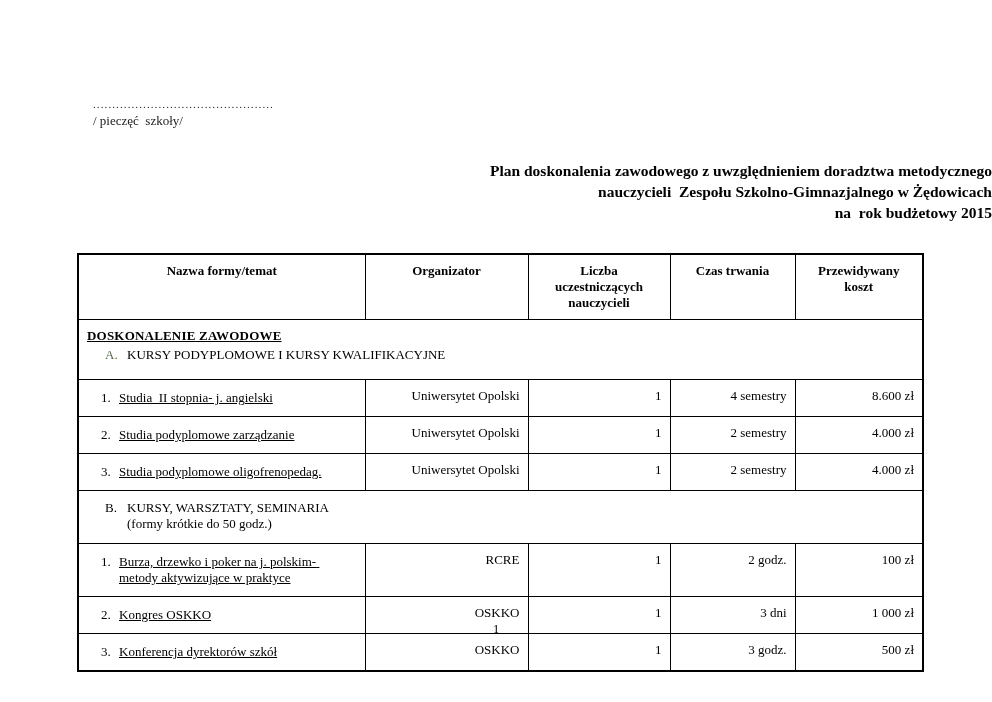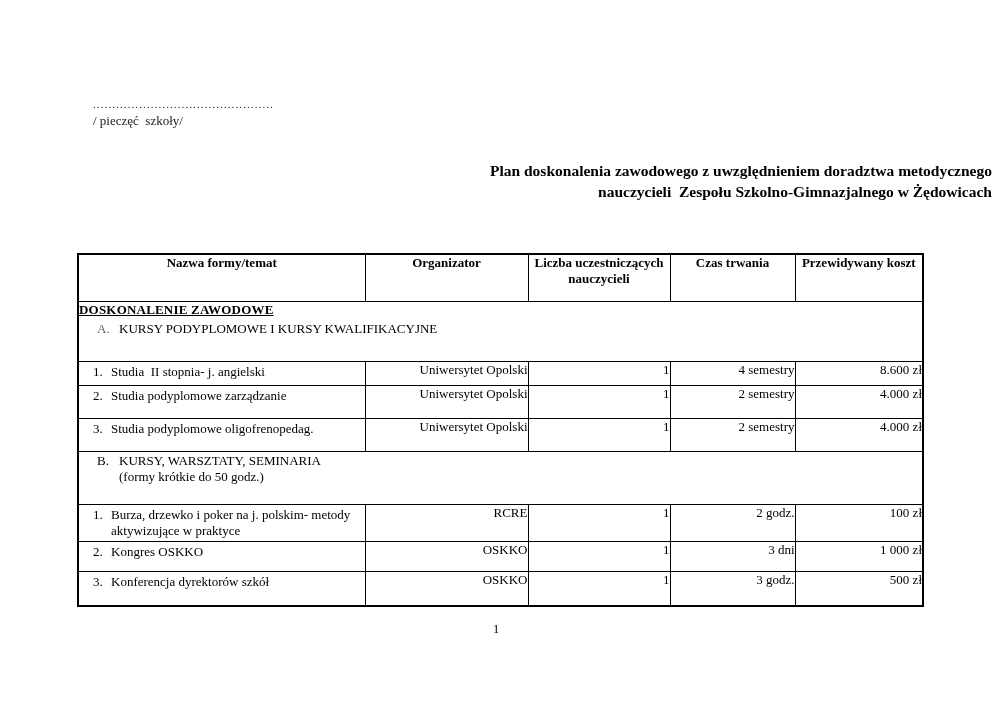--- a/index.html
+++ b/index.html
@@ -28,21 +28,21 @@
   
   table.doc-table {
     position:absolute; left:77px; top:253px;
     width:845px;
     border-collapse:collapse; table-layout:fixed;
     border:2px solid #000;
     font-size:13px;
   }
   table.doc-table td {
     border:1px solid #000;
-    padding:0;
+    padding:8px;
     vertical-align:top;
     overflow:hidden;
   }
   tr.h-header  { height:47px; }
   tr.h-secA    { height:60px; }
   tr.h-ra1     { height:24px; }
   tr.h-ra2     { height:33px; }
   tr.h-ra3     { height:33px; }
   tr.h-secB    { height:53px; }
   tr.h-rb1     { height:34px; }
@@ -51,21 +51,21 @@
 
   td.hdr {
     font-weight:bold; text-align:center; vertical-align:middle;
     line-height:16px; padding:1px 3px;
   }
   td.c-center { text-align:right; padding-top:2px; }
   td.va-m { vertical-align:middle; }
 
   .row-name { display:flex; align-items:flex-start; padding:2px 4px 2px 14px; }
   .row-num { width:18px; flex:none; text-align:left; }
-  .row-txt { flex:1; white-space:pre-wrap; line-height:16px; }
+  .row-txt { flex:1; white-space:pre-wrap; line-height:16px;text-decoration:underline; }
 
   td.sec-cell { padding:7px 6px 2px 5px; }
   .sec-heading {
     font-weight:bold; text-decoration:underline; letter-spacing:0.2px;
     margin-bottom:2px;
   }
   .sec-sub { display:flex; margin-left:18px; line-height:17px; }
   .sec-letter { width:22px; flex:none; }
   .sec-letter.tint-a { color:#5a6b50; }
   .sec-note { margin-left:40px; line-height:16px; }
@@ -83,20 +83,21 @@
 <div class="page">
 
   <div class="stamp">
     <div class="stamp-dots">...............................................</div>
     <div class="stamp-label">/ pieczęć  szkoły/</div>
   </div>
 
   <div class="title-block">
     <div class="title-line">Plan doskonalenia zawodowego z uwzględnieniem doradztwa metodycznego</div>
     <div class="title-line">nauczycieli  Zespołu Szkolno-Gimnazjalnego w Żędowicach</div>
+    <div class="title-line">na  rok budżetowy 2015</div>
   </div>
 
   <table class="doc-table">
     <colgroup>
       <col style="width:287px">
       <col style="width:163px">
       <col style="width:142px">
       <col style="width:125px">
       <col style="width:128px">
     </colgroup>

